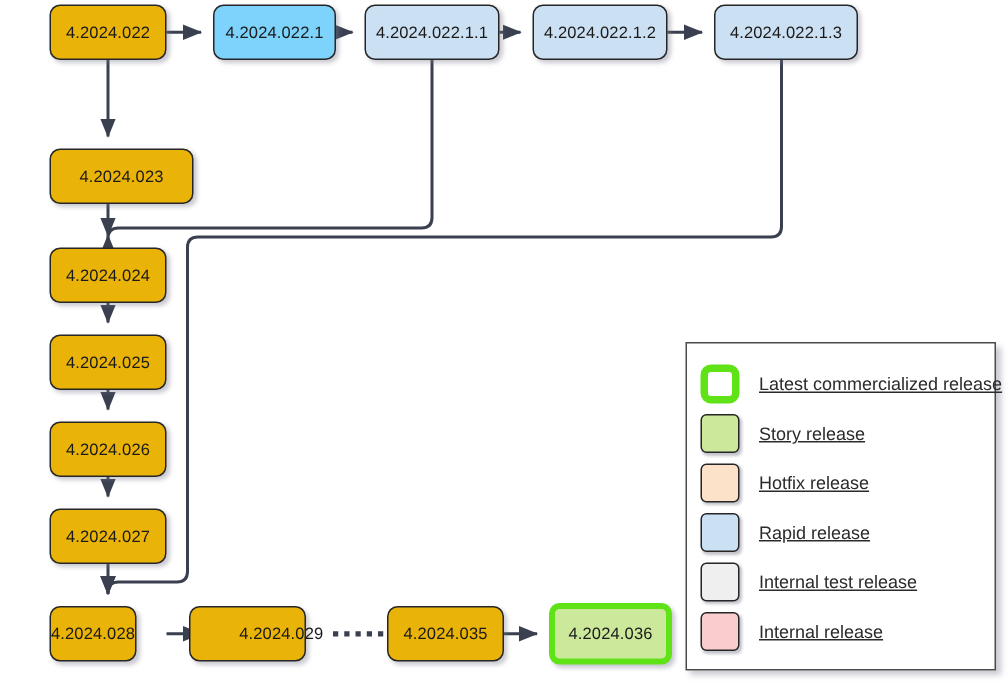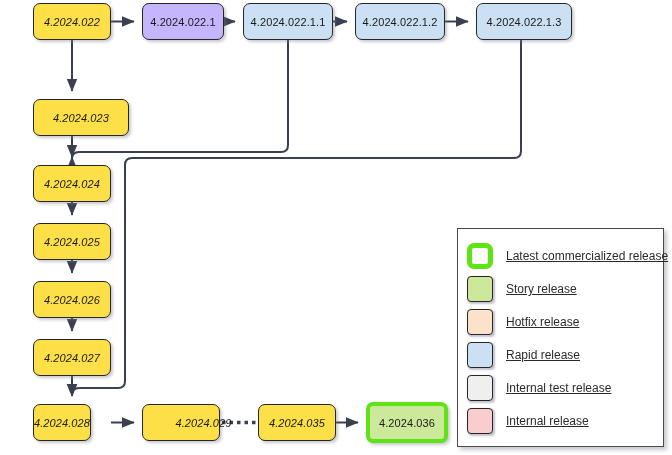--- a/index.html
+++ b/index.html
@@ -19,22 +19,22 @@
     border:1px solid #262626;
     border-radius:7px;
     display:flex;align-items:center;justify-content:center;
     font-size:11px;
     color:#1a1a1a;
     letter-spacing:0.1px;
     white-space:nowrap;
     box-shadow:2px 2px 3px rgba(120,120,140,0.40);
     z-index:3;
   }
-  .n-story{background:#fde047;font-style:italic;}
-  .n-hotfix{background:#c4b5fd;}
+  .n-story{background:#eab308;}
+  .n-hotfix{background:#7dd3fc;}
   .n-rapid{background:#cce0f4;}
   .n-latest{
     background:#cce89a;
     border:4px solid #5fe316;
     border-radius:7px;
     box-shadow:2px 2px 3px rgba(120,120,140,0.40);
   }
 
   
   .legend{
@@ -121,21 +121,21 @@
       <div class="node n-hotfix" style="left: 142px; top: 3px; width: 82px; height: 37px;">4.2024.022.1</div>
       <div class="node n-rapid" style="left: 243px; top: 3px; width: 90px; height: 37px;">4.2024.022.1.1</div>
       <div class="node n-rapid" style="left: 355px; top: 3px; width: 90px; height: 37px;">4.2024.022.1.2</div>
       <div class="node n-rapid" style="left: 476px; top: 3px; width: 96px; height: 37px;">4.2024.022.1.3</div>
       <div class="node n-story" style="left: 33px; top: 99px; width: 96px; height: 37px;">4.2024.023</div>
       <div class="node n-story" style="left: 33px; top: 165px; width: 78px; height: 37px;">4.2024.024</div>
       <div class="node n-story" style="left: 33px; top: 223px; width: 78px; height: 37px;">4.2024.025</div>
       <div class="node n-story" style="left: 33px; top: 281px; width: 78px; height: 37px;">4.2024.026</div>
       <div class="node n-story" style="left: 33px; top: 339px; width: 78px; height: 37px;">4.2024.027</div>
       <div class="node n-story" style="left: 33px; top: 404px; width: 58px; height: 37px;">4.2024.028</div>
-      <div class="node n-story" style="left: 142px; top: 404px; width: 78px; height: 37px; padding-left: 45px;">4.2024.029</div>
+      <div class="node n-story" style="left: 126px; top: 404px; width: 78px; height: 37px; padding-left: 45px;">4.2024.029</div>
       <div class="node n-story" style="left: 258px; top: 404px; width: 78px; height: 37px;">4.2024.035</div>
       <div class="node n-latest" style="left: 366px; top: 402px; width: 82px; height: 41px;">4.2024.036</div>
     </div>
 
   <div class="legend">
     <div id="legend-rows">
         <div class="legend-row" style="top: 12px;">
           <span class="swatch sw-latest"></span>
           <span class="legend-label">Latest commercialized release</span>
         </div>

